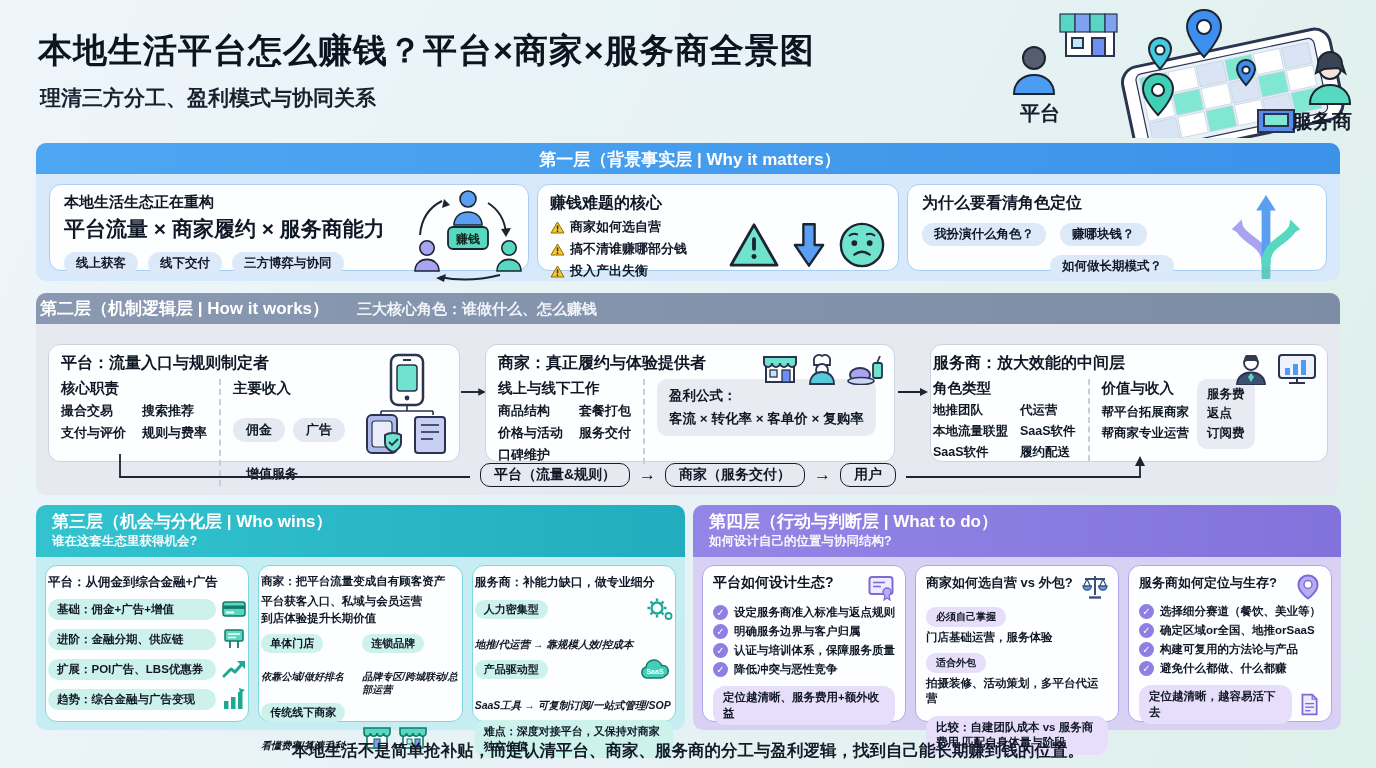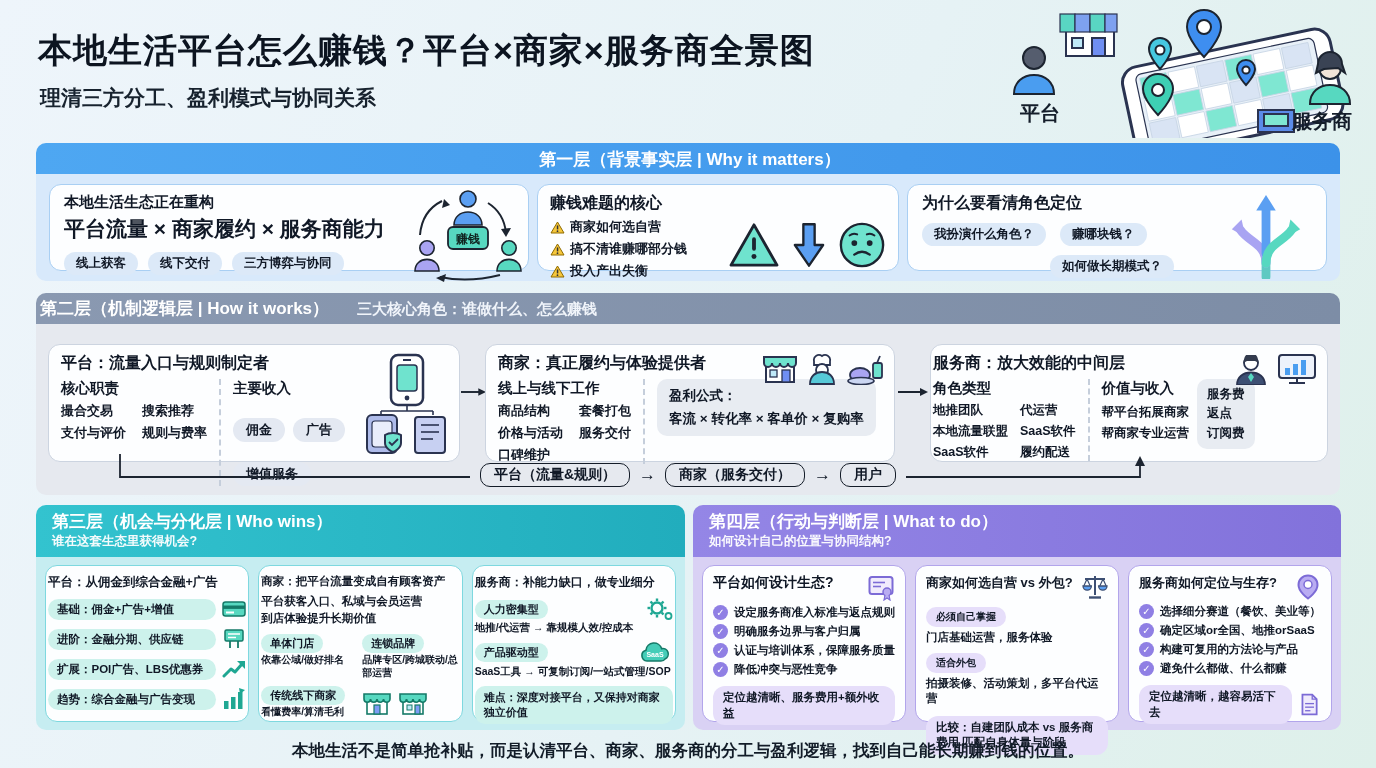--- a/index.html
+++ b/index.html
@@ -86,21 +86,21 @@
   .lb4 .card { flex:1; border:1.5px solid #b2a5eb; padding:8px 10px; }
   .small-ttl { font-size:13px; font-weight:800; white-space:nowrap; }
   .xs-ttl { font-size:11.5px; font-weight:800; white-space:nowrap; }
   .ttl-row { display:flex; justify-content:space-between; align-items:flex-start; }
   .l3row { display:flex; align-items:center; gap:6px; margin-top:6px; }
   .pill-teal { background:#cdf2ec; border-radius:12px; padding:3px 9px; font-size:11.5px; font-weight:700; white-space:nowrap; }
   .l3row .pill-teal { flex:1; }
   .desc { font-size:11.5px; font-weight:700; line-height:1.45; margin-top:4px; }
   .mgrid { display:grid; grid-template-columns:1fr 1.05fr; column-gap:8px; row-gap:6px; margin-top:7px; }
   .glabel { display:inline-block; background:#cdf2ec; border-radius:10px; padding:2px 9px; font-size:11px; font-weight:800; white-space:nowrap; }
-  .gnote { font-size:10px; font-weight:700; line-height:1.3; margin-top:0; }
+  .gnote { font-size:10px; font-weight:700; line-height:1.3; margin-top:17px;font-style:italic; }
   .store-pair { display:flex; gap:6px; align-items:flex-end; margin-top:4px; }
   .prow { display:flex; align-items:center; justify-content:space-between; margin-top:6px; }
   .challenge { background:#cdf2ec; border-radius:10px; padding:4px 9px; font-size:11px; font-weight:800; line-height:1.35; margin-top:8px; }
   .chkrow { display:flex; gap:6px; align-items:flex-end; margin-top:3px; }
   .chk { flex:0 0 15px; height:15px; border-radius:50%; background:#8f7fe4; color:#fff; font-size:10px; font-weight:800;
          display:flex; align-items:center; justify-content:center; margin-top:1px; }
   .chk::before { content:"✓"; }
   .chktxt { font-size:11.5px; font-weight:700; line-height:1.3; }
   .pill-purple { background:#e6defa; border-radius:12px; padding:3px 10px; font-size:10px; font-weight:800; display:inline-block; white-space:nowrap; }
   .conclusion { background:#e6defa; border-radius:12px; padding:4px 10px; font-size:11.5px; font-weight:800; line-height:1.35; margin-top:9px; display:inline-block; }

